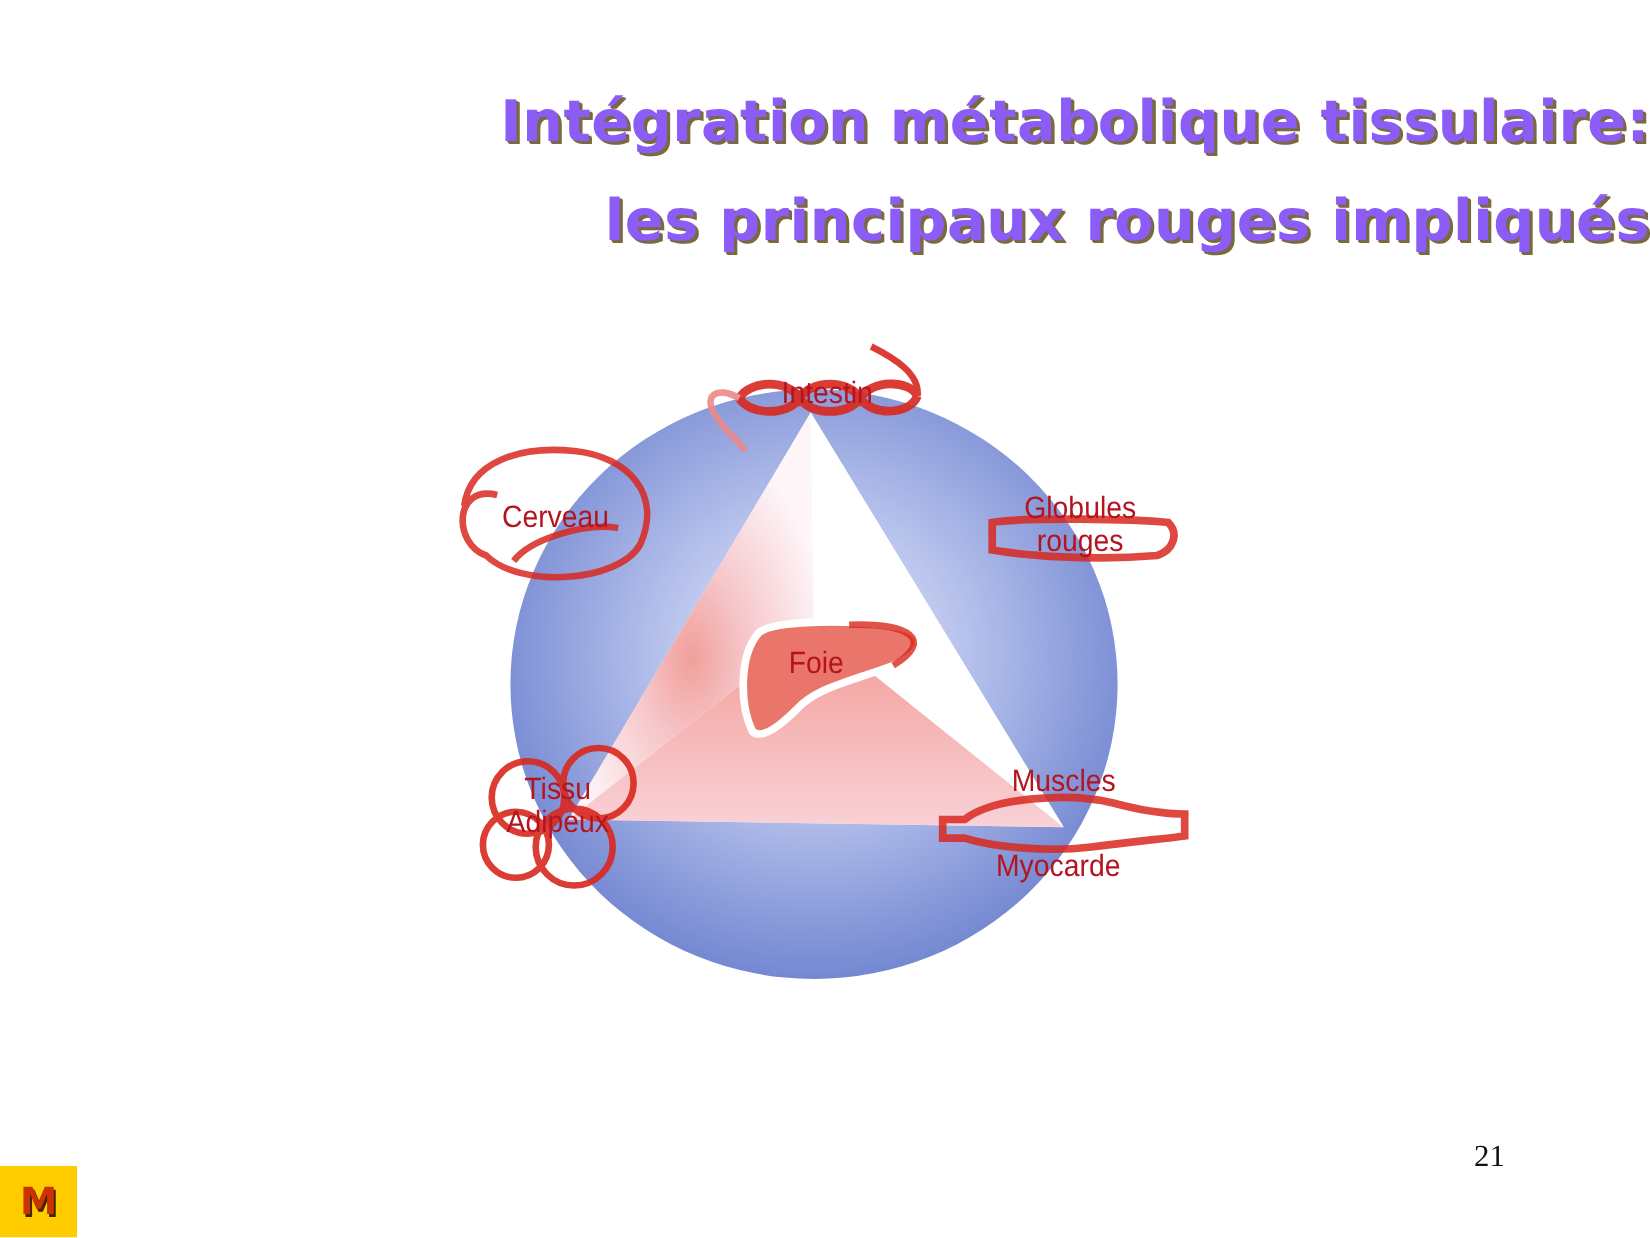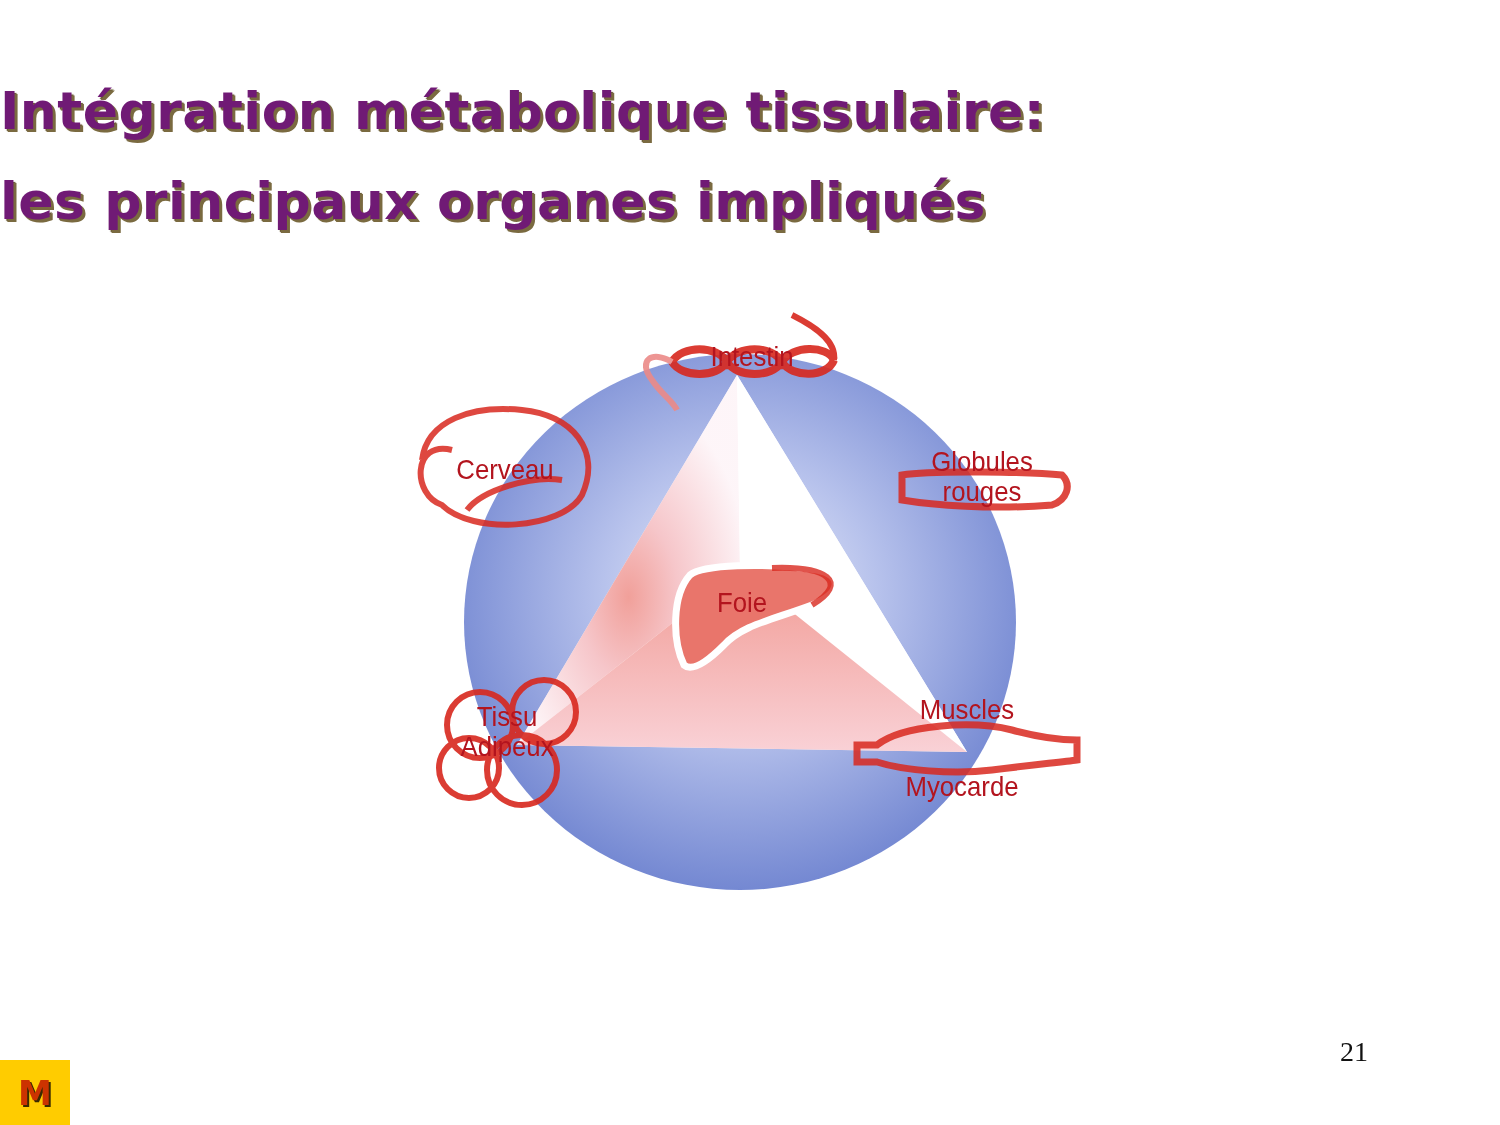--- a/index.html
+++ b/index.html
@@ -1,23 +1,23 @@
 <!DOCTYPE html>
 <html><head>
   <meta charset="utf-8">
   <style>
     html, body { margin: 0; padding: 0; }
     body {
       width: 1500px; height: 1125px; background: #ffffff; position: relative; overflow: hidden;
       font-family: "DejaVu Sans", sans-serif;
     }
     .title {
-      position: absolute; left: 0; top: 66px; width: 1500px; text-align: left;
+      position: absolute; left: 0; top: 66px; width: 1500px; text-align: right;
       font-family: "DejaVu Sans", sans-serif; font-weight: bold; font-size: 52px; line-height: 90px;
-      color: #701a75; letter-spacing: 0.5px;
+      color: #8b5cf6; letter-spacing: 0.5px;
       text-shadow: 3px 3px 0 #7a6a40, 2px 2px 1px #5a4a20;
     }
     .title span { display: block; }
     .diagram { position: absolute; left: 372px; top: 300px; width: 720px; height: 630px; }
     .diagram svg { position: absolute; left: 0; top: 0; }
     .lbl {
       position: absolute; font-family: "Liberation Sans", sans-serif; color: #b3141e;
       font-size: 28px; line-height: 30px; text-align: center; white-space: nowrap;
       transform: scaleX(0.92);
     }
@@ -32,21 +32,21 @@
     .m-badge span {
       font-family: "DejaVu Sans", sans-serif; font-weight: bold; font-size: 34px; color: #cc3300;
       text-shadow: 2px 2px 0 #3a2a00;
     }
   </style>
 </head>
 <body>
 
 <div class="title">
   <span>Intégration métabolique tissulaire:</span>
-  <span>les principaux organes impliqués</span>
+  <span>les principaux rouges impliqués</span>
 </div>
 
 <div class="diagram">
   <svg width="720" height="630" viewBox="0 0 720 630">
     <defs>
       <radialGradient id="circGrad" cx="50%" cy="45%" r="55%">
         <stop offset="0%" stop-color="#eef0fb"></stop>
         <stop offset="45%" stop-color="#b7c2ec"></stop>
         <stop offset="100%" stop-color="#7488d2"></stop>
       </radialGradient>

